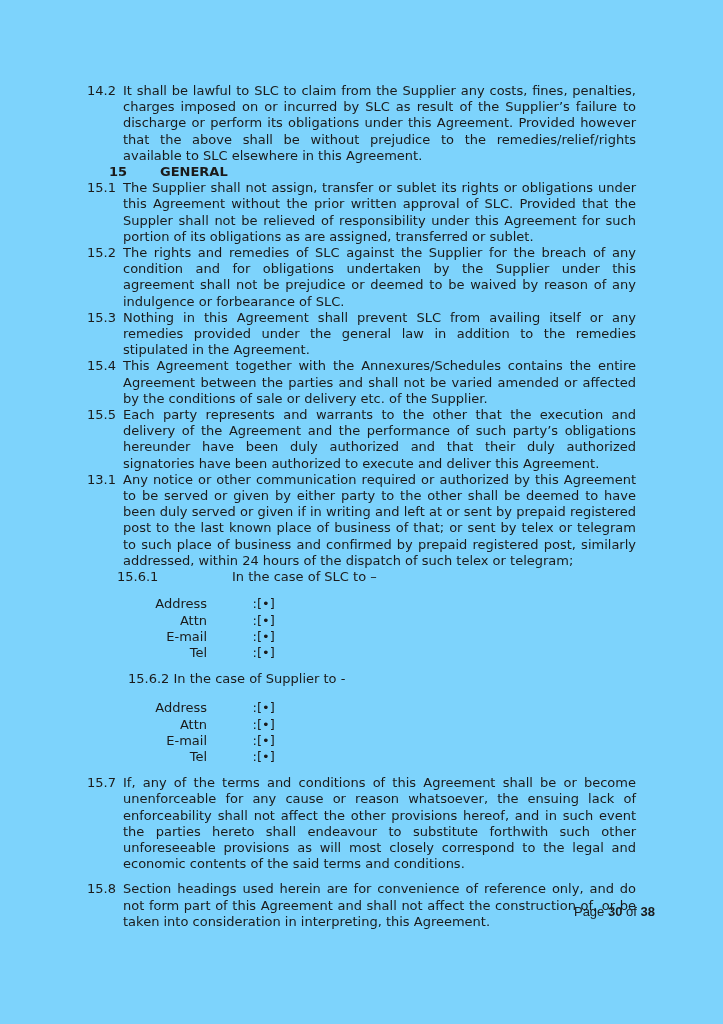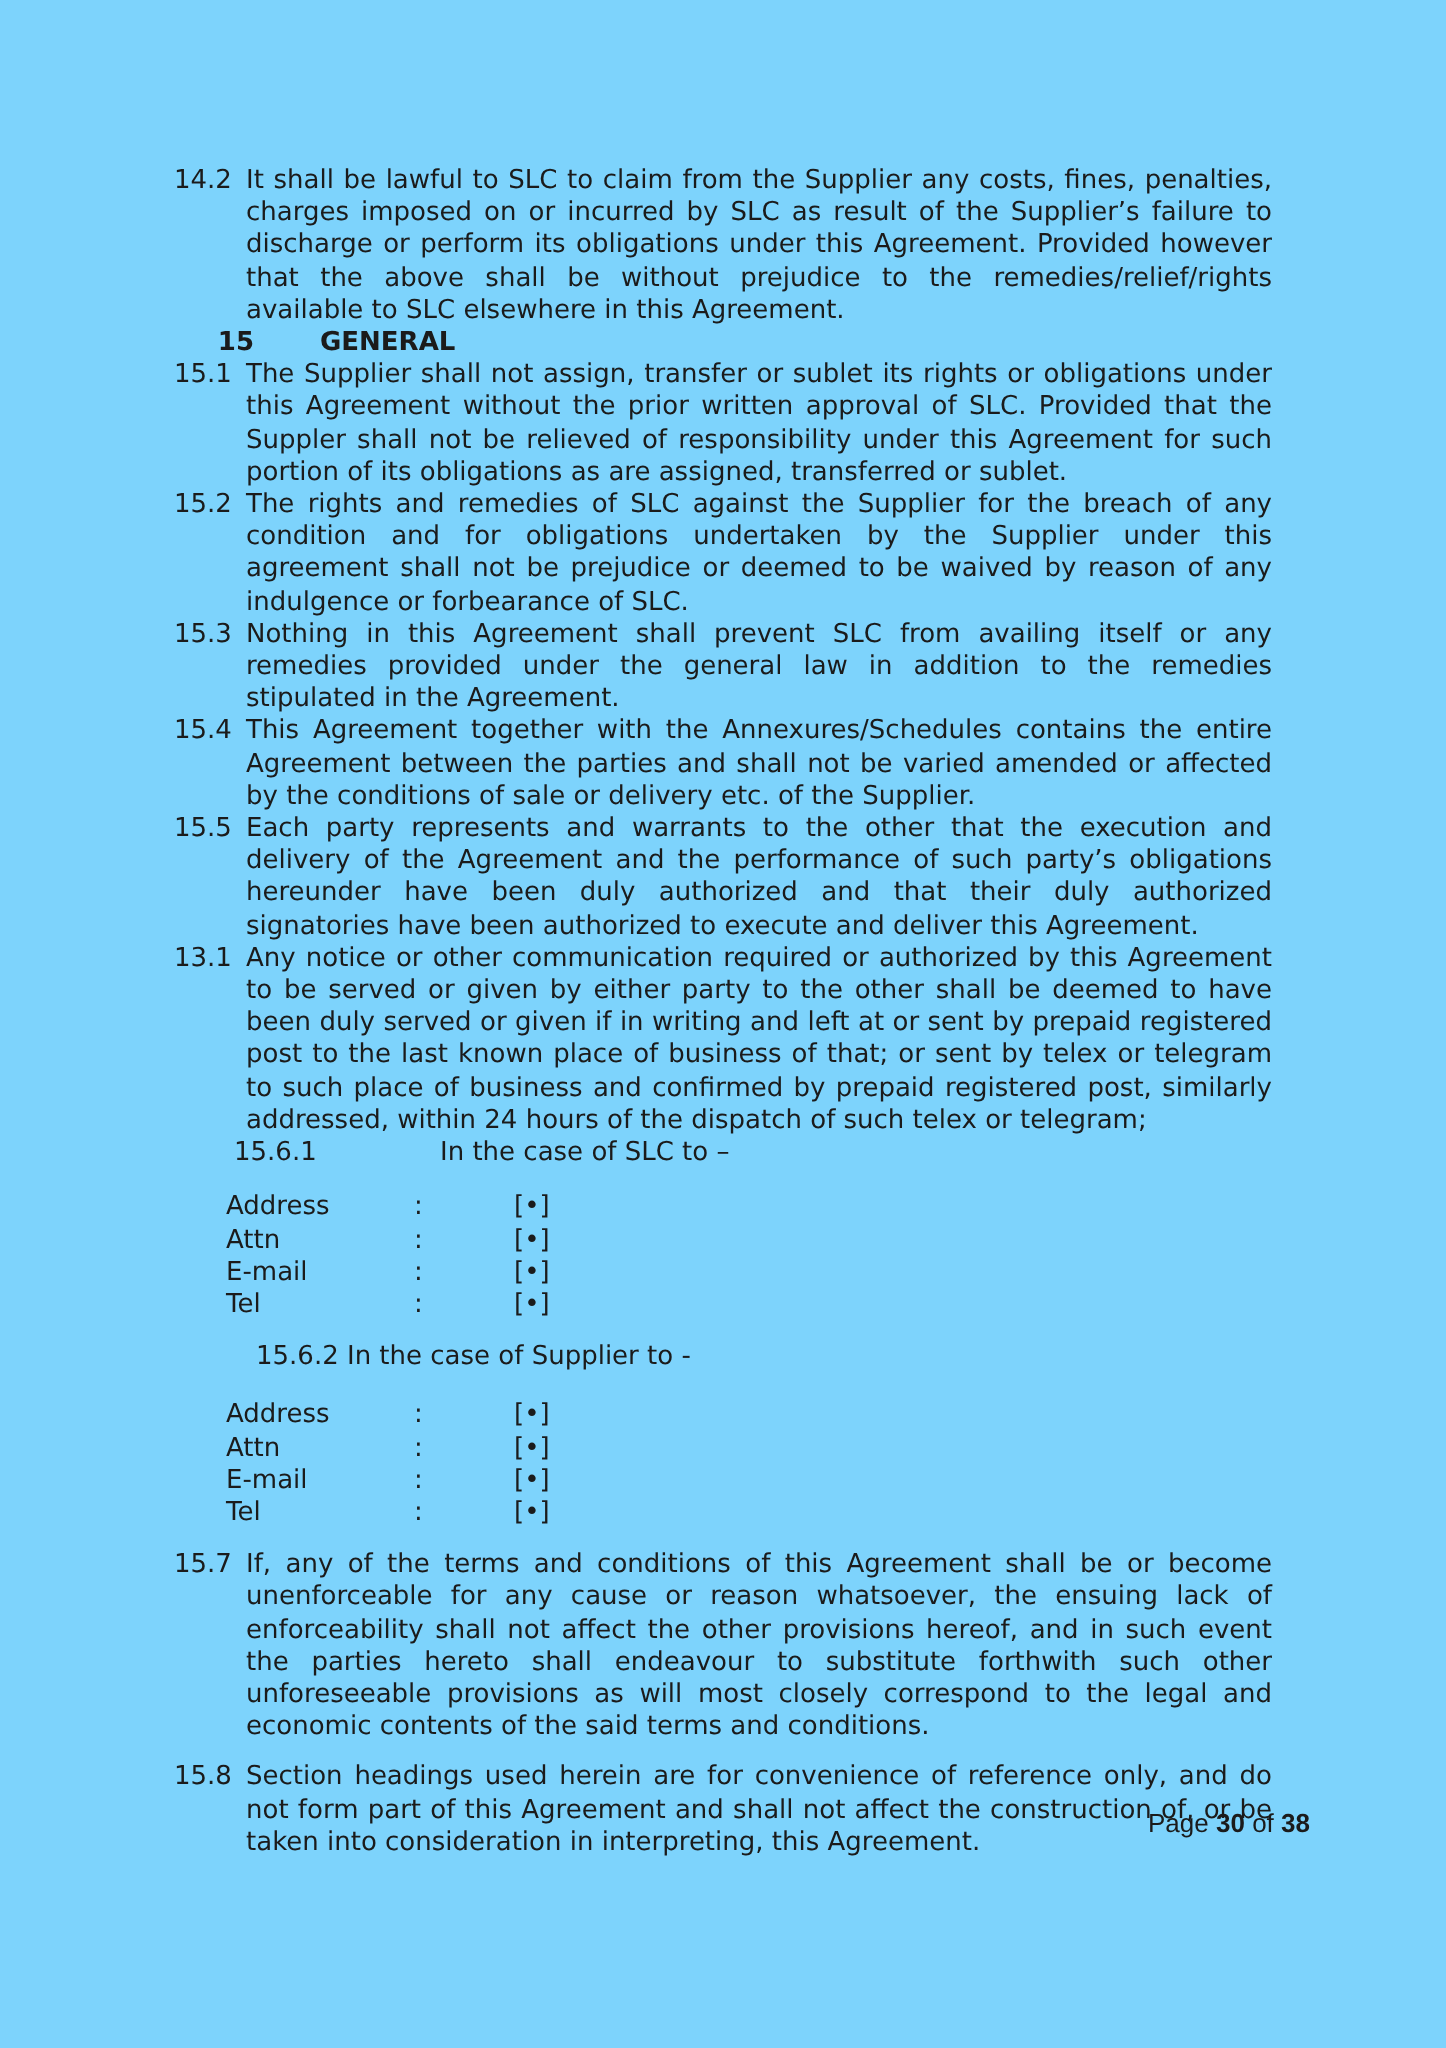--- a/index.html
+++ b/index.html
@@ -20,24 +20,24 @@
     top: 83px;
     width: 549px;
   }
   .row { display: flex; align-items: flex-start; }
   .num { width: 36px; flex-shrink: 0; }
   .txt { flex: 1; text-align: justify; }
   
   .sec-row .num { padding-left: 4px; font-weight: bold; text-align: right; }
   .sec-heading { font-weight: bold; margin-left: 33px; }
   
-  .sub-row { padding-left: 30px; }
+  .sub-row { padding-left: 30px; gap: 12px; }
   .sub-num { width: 103px; flex-shrink: 0; }
   
-  .contact-block { margin-top: 11px; }
+  .contact-block { margin-top: 11px; text-align: right; }
   .contact-block-2 { margin-top: 13px; }
   .contact-row { display: flex; padding-left: 26px; }
   .c-label { width: 94px; flex-shrink: 0; }
   .c-colon { width: 50px; flex-shrink: 0; }
   
   .supplier-row { padding-left: 41px; margin-top: 10px; }
   .gap-10 { margin-top: 10px; }
   .gap-9  { margin-top: 9px; }
   .footer {
     position: absolute;

